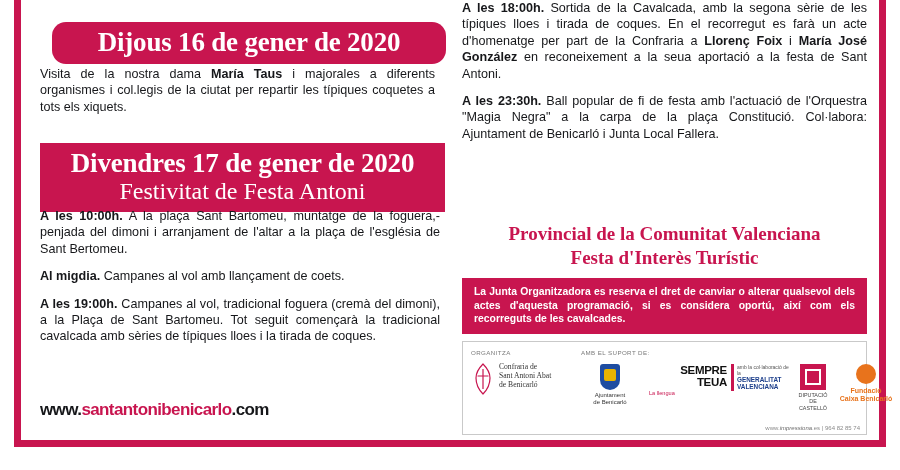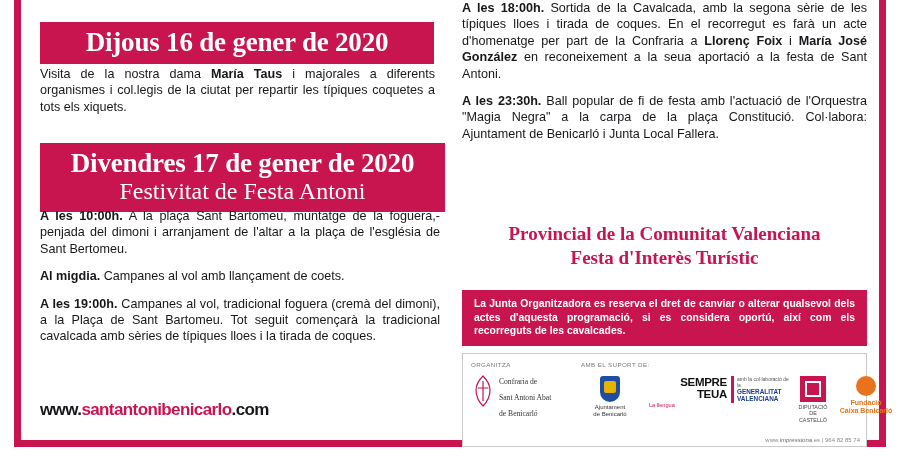--- a/index.html
+++ b/index.html
@@ -59,21 +59,21 @@
     line-height: 30px;
     letter-spacing: -0.2px;
   }
   .banner .line2 {
     font-size: 24px;
     line-height: 27px;
     font-weight: normal;
   }
   .banner-1 {
     position: absolute;
-    left: 0; top: 22px; width: 394px;
+    left: 12px; top: 22px; width: 394px; border-radius: 14px;
   }
   .banner-2 {
     position: absolute;
     left: 0; top: 143px; width: 405px;
   }
   p.body {
     font-size: 12.6px;
     line-height: 16.4px;
     color: #16171a;
     margin: 0 0 11px 0;
@@ -111,21 +111,21 @@
   }
   .turistic-title {
     font-family: "Liberation Serif", serif;
     color: #c8154f;
     font-weight: bold;
     text-align: center;
     font-size: 19px;
     line-height: 24px;
   }
   .disclaimer {
-    margin-top: 20px;
+    margin-top: 8px;
     background: #c8154f;
     color: #ffffff;
     font-size: 10.4px;
     line-height: 13.6px;
     padding: 7px 12px 8px 12px;
     box-sizing: border-box;
     text-align: justify;
     font-weight: bold;
   }
   .sponsors {
@@ -142,21 +142,21 @@
     color: #7a7a7a;
     letter-spacing: 0.4px;
     font-family: "Liberation Sans", sans-serif;
   }
   .sp-organitza { left: 8px; top: 7px; }
   .sp-suport { left: 118px; top: 7px; }
   .sp-confraria {
     position: absolute;
     left: 36px; top: 20px;
     font-size: 7.6px;
-    line-height: 16px;
+    line-height: 9px;
     color: #333;
     font-family: "Liberation Serif", serif;
   }
   .confraria-mark {
     position: absolute;
     left: 8px; top: 20px;
     width: 24px; height: 34px;
   }
   .sp-block {
     position: absolute;

